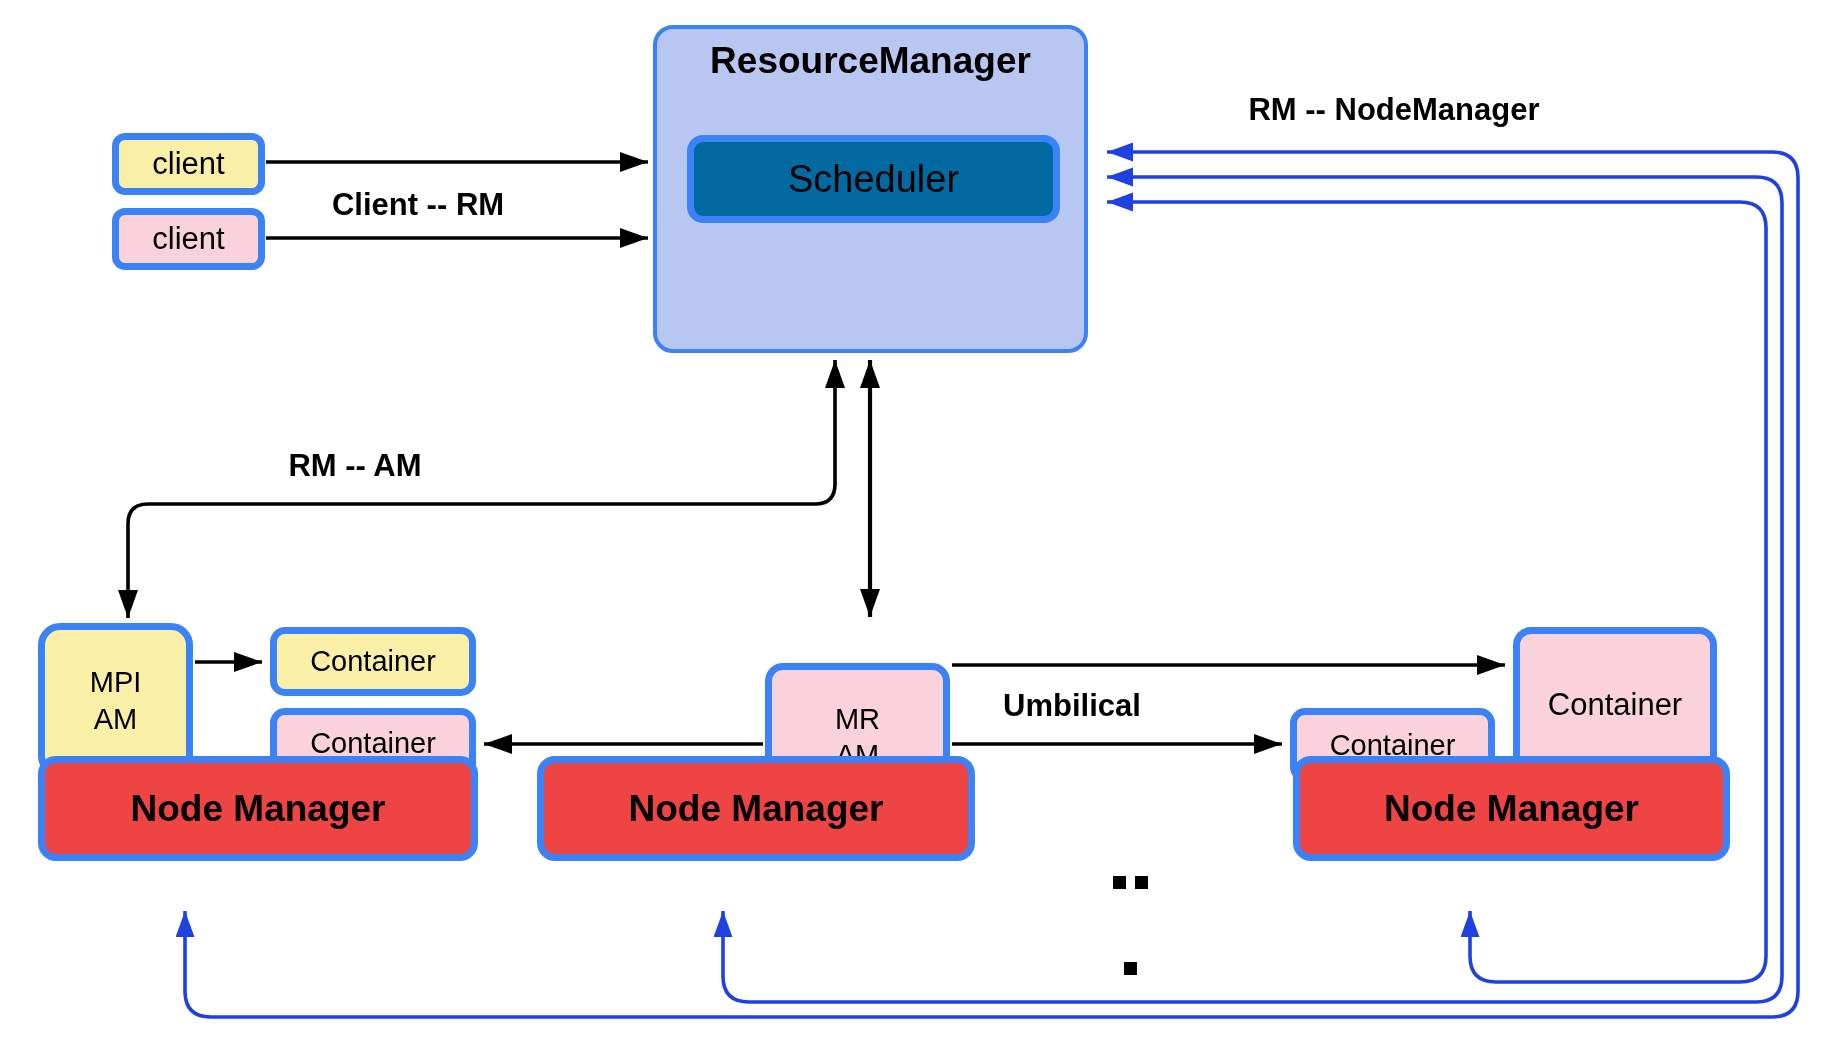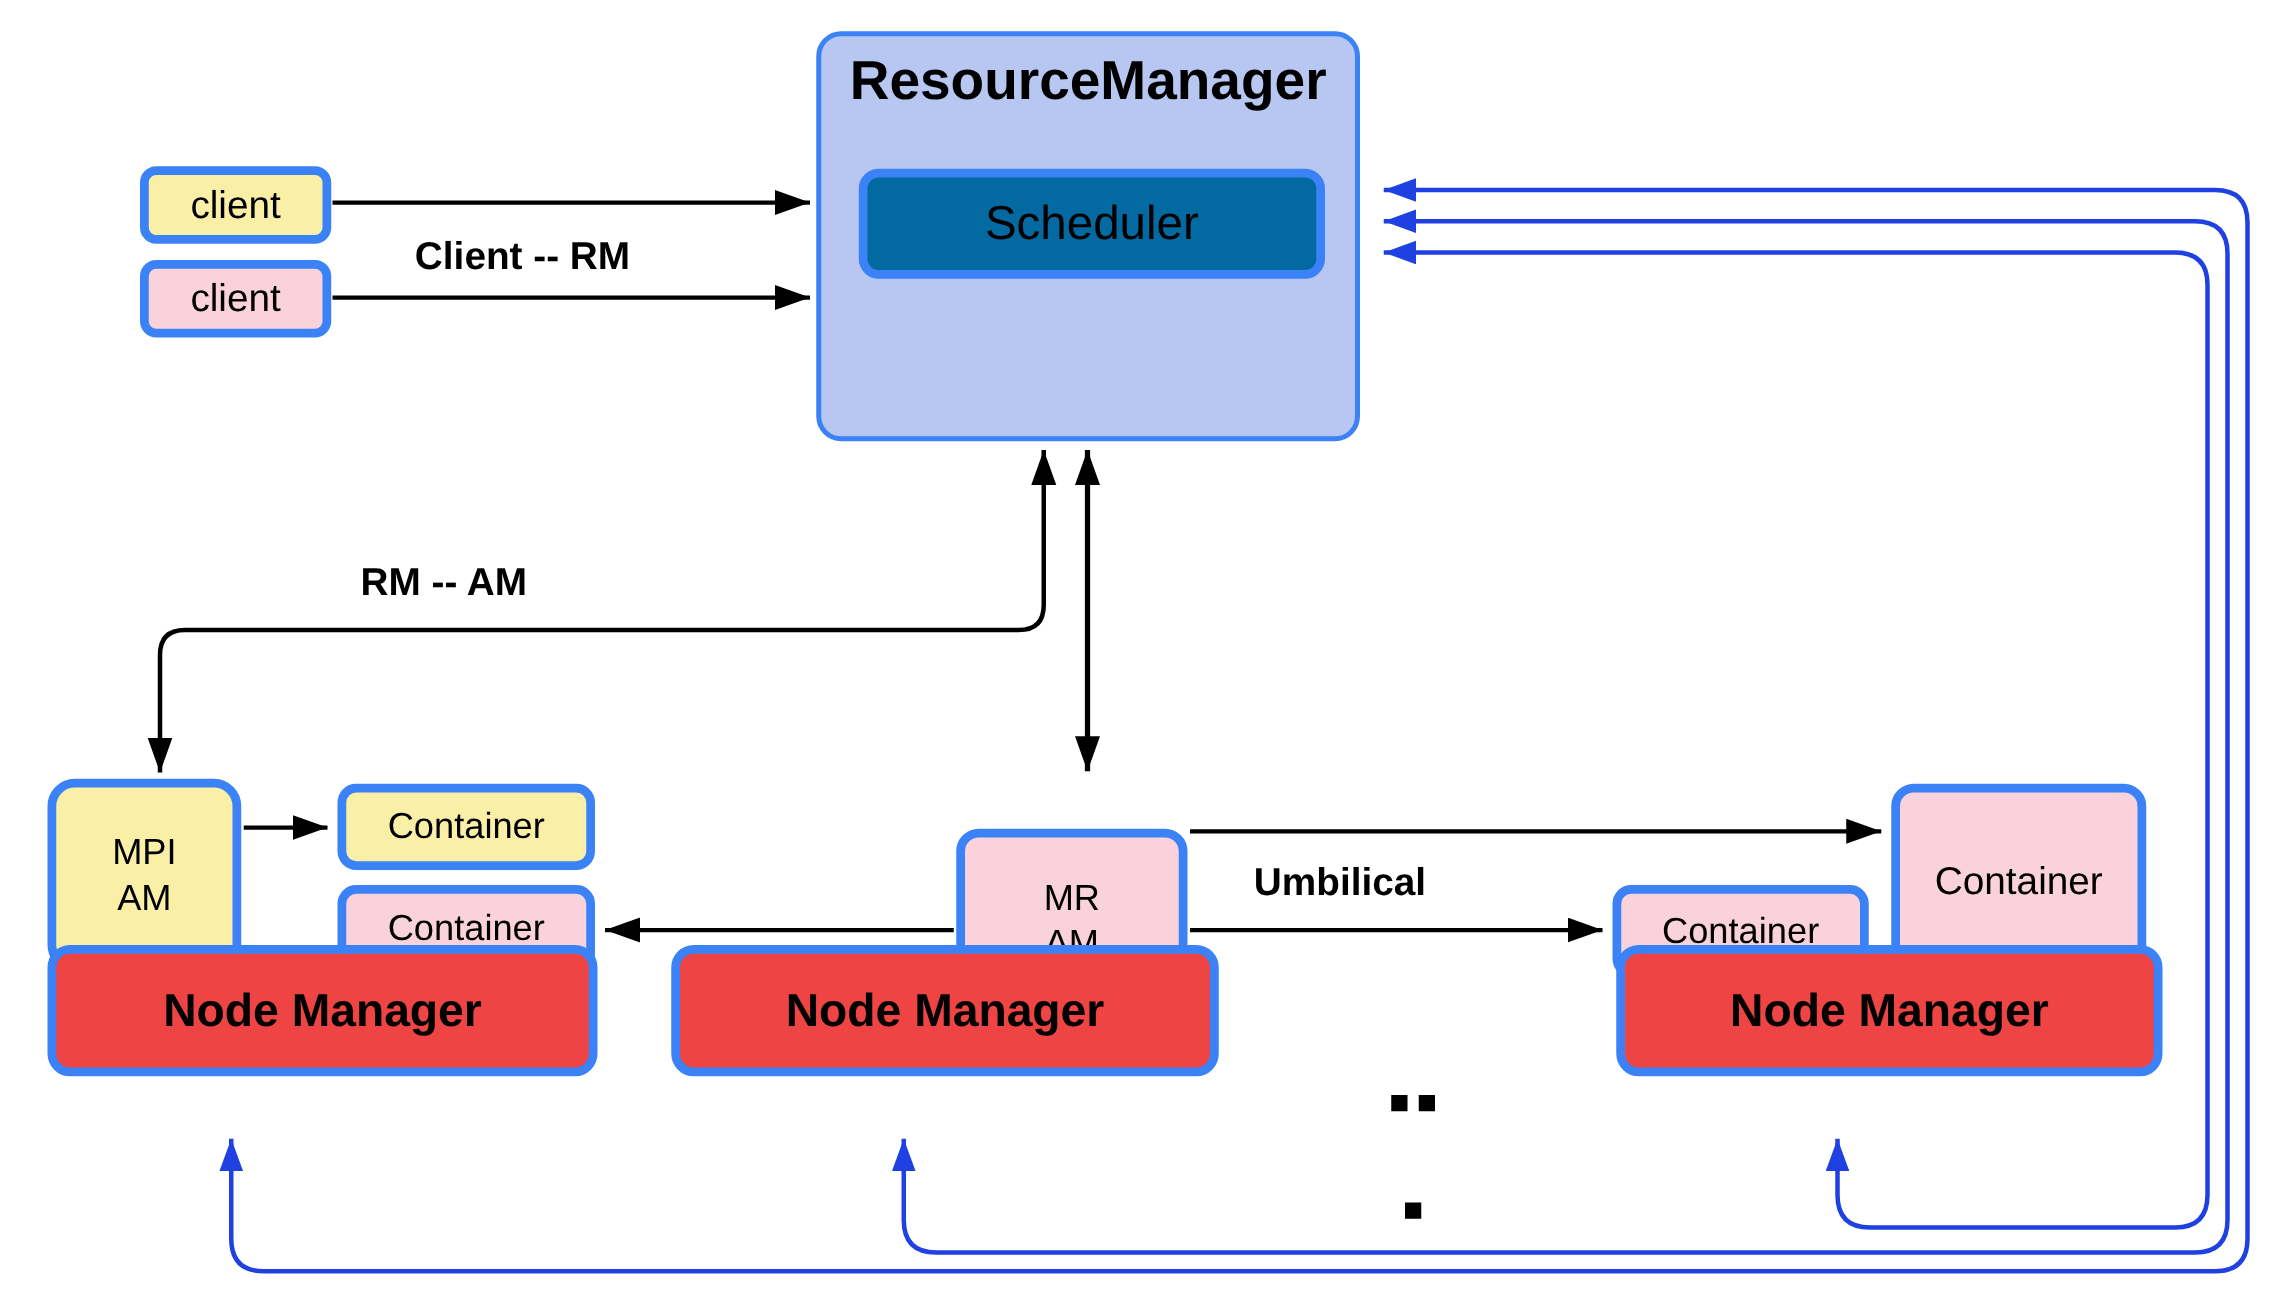--- a/index.html
+++ b/index.html
@@ -36,21 +36,21 @@
     left: 653px; top: 25px; width: 435px; height: 328px;
     background: #b8c6f2;
     border-width: 4px;
     border-radius: 20px;
     z-index: 0;
   }
   .rm-title {
     position: absolute;
     left: 653px; top: 40px; width: 435px;
     text-align: center;
-    font-size: 44px;
+    font-size: 37px;
     font-weight: bold;
     z-index: 2;
   }
   .subbox {
     background: #0369a1;
     border-radius: 16px;
     font-size: 38px;
   }
   .scheduler { left: 687px; top: 135px; width: 373px; height: 88px; }
   .amservice { left: 687px; top: 238px; width: 373px; height: 90px; }
@@ -142,20 +142,21 @@
   </div>
 
   <div class="box client client-yellow">
     <span>client</span>
   </div>
   <div class="box client client-pink">
     <span>client</span>
   </div>
 
   <div class="edge-label lbl-client-rm">Client -- RM</div>
+  <div class="edge-label lbl-rm-nm">RM -- NodeManager</div>
   <div class="edge-label lbl-rm-am">RM -- AM</div>
   <div class="edge-label lbl-umbilical">Umbilical</div>
 
   <div class="box am-box mpi-am">
     <div>
       <div>MPI</div>
       <div>AM</div>
     </div>
   </div>
   <div class="box am-box mr-am">

